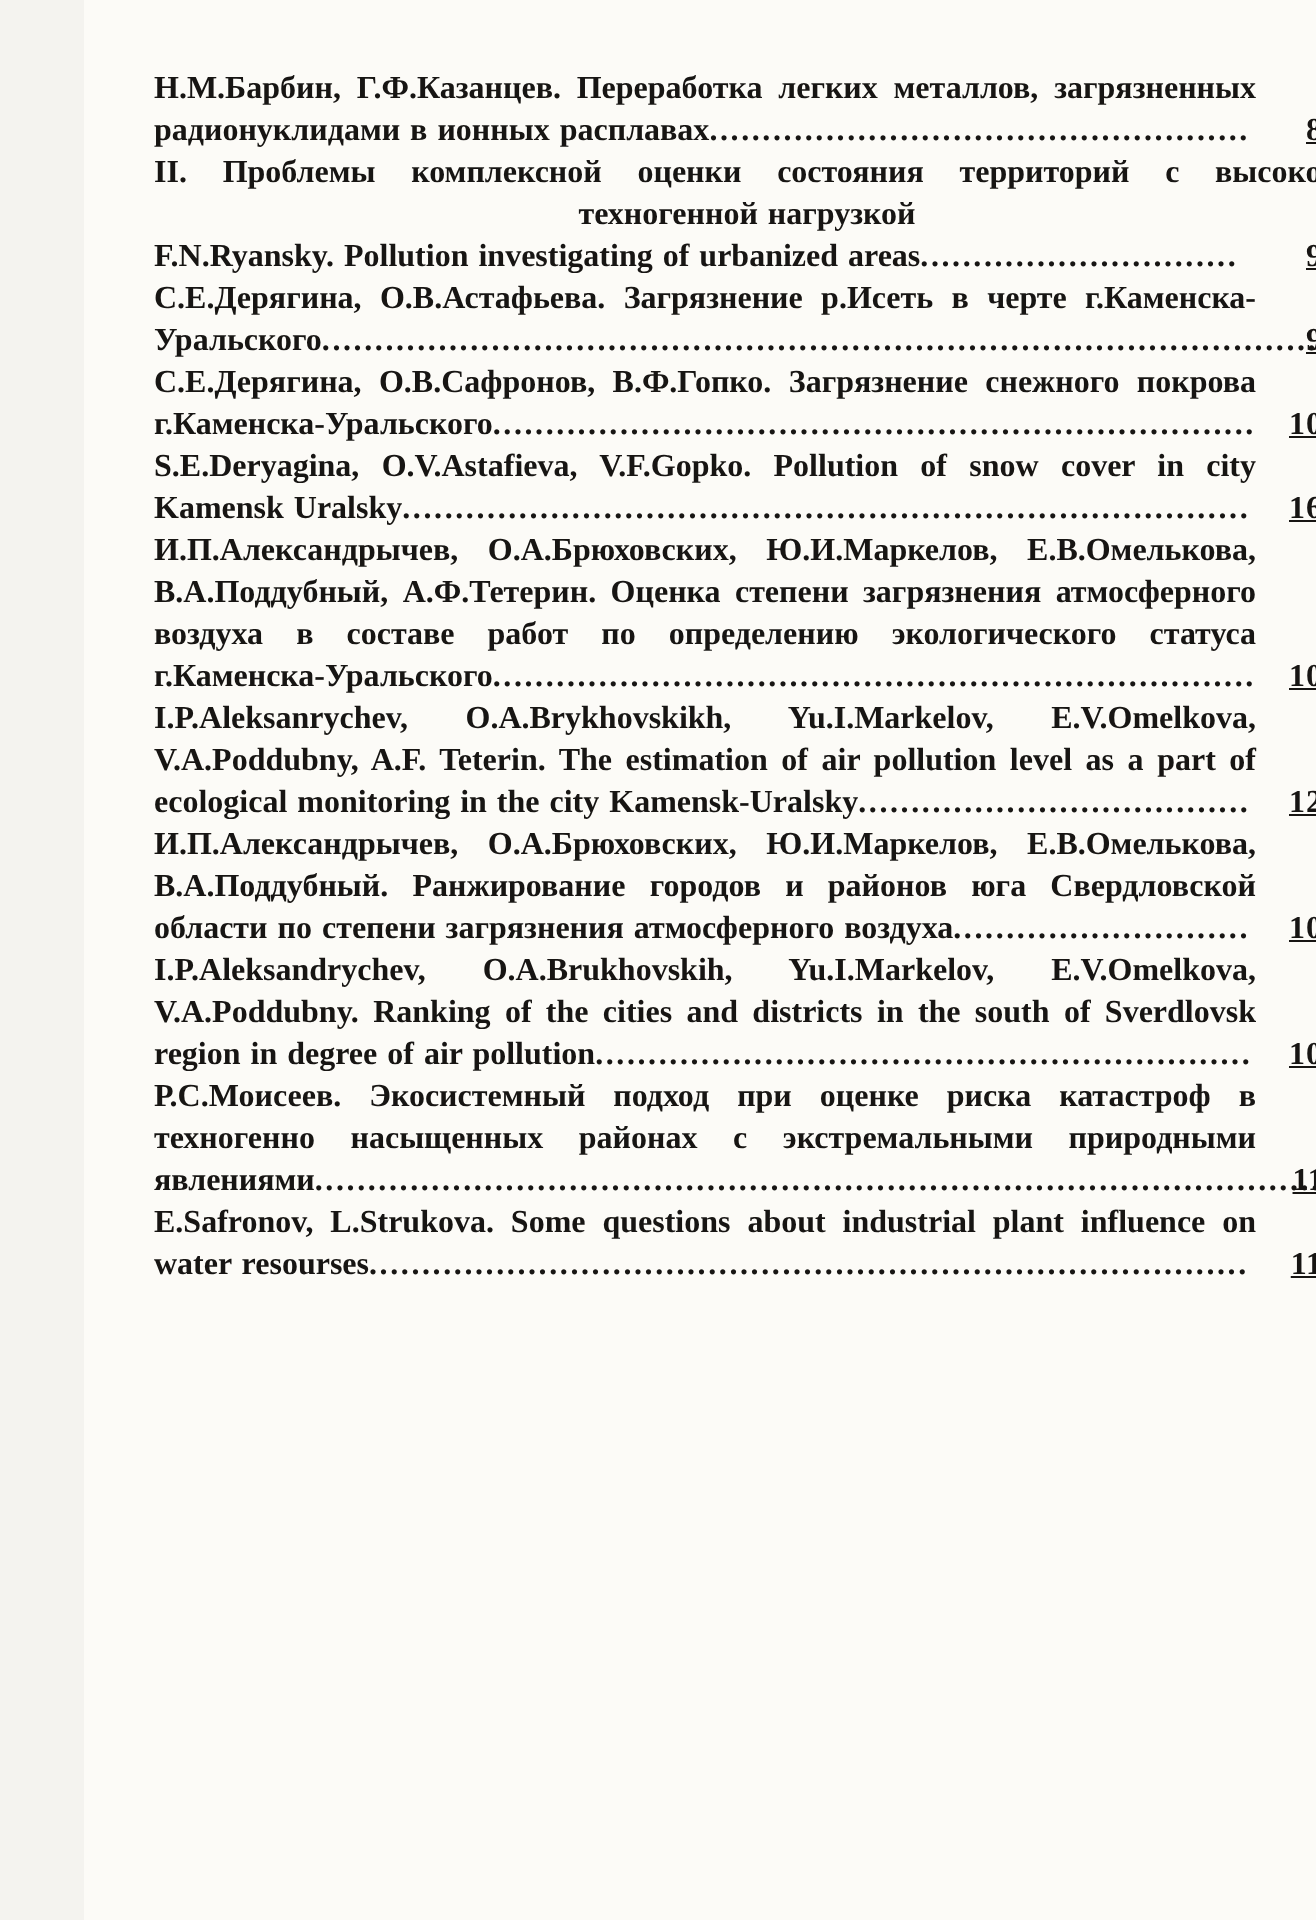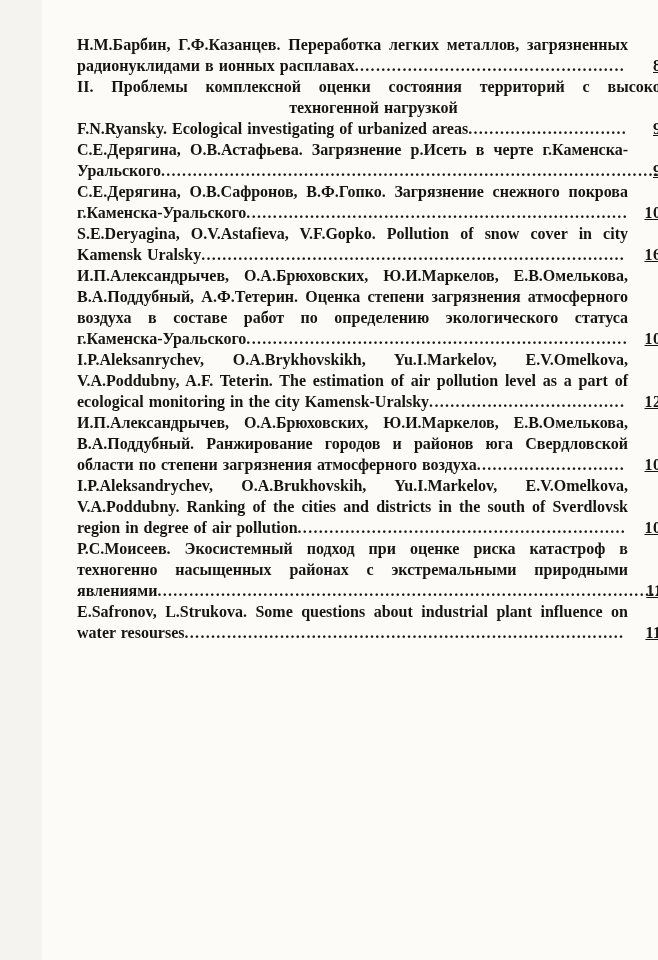--- a/index.html
+++ b/index.html
@@ -61,21 +61,21 @@
     word-spacing: 1px;
   }
 </style>
 </head>
 <body>
 
 <div class="page">
   <div class="toc" id="toc">
       <p class="toc-entry"><span class="entry-text">Н.М.Барбин, Г.Ф.Казанцев. Переработка легких металлов, загрязненных радионуклидами в ионных расплавах</span><span class="leader">...................................................</span><span class="page-num">89</span></p>
       <p class="toc-heading">II. Проблемы комплексной оценки состояния территорий с высокой техногенной нагрузкой</p>
-      <p class="toc-entry"><span class="entry-text">F.N.Ryansky. Ecological investigating of urbanized areas</span><span class="leader">..............................</span><span class="page-num">94</span></p>
+      <p class="toc-entry"><span class="entry-text">F.N.Ryansky. Pollution investigating of urbanized areas</span><span class="leader">..............................</span><span class="page-num">94</span></p>
       <p class="toc-entry"><span class="entry-text">С.Е.Дерягина, О.В.Астафьева. Загрязнение р.Исеть в черте г.Каменска-Уральского</span><span class="leader">................................................................................................................................................................................................................................................................................................................................................................................................................</span><span class="page-num">99</span></p>
       <p class="toc-entry"><span class="entry-text">С.Е.Дерягина, О.В.Сафронов, В.Ф.Гопко. Загрязнение снежного покрова г.Каменска-Уральского</span><span class="leader">........................................................................</span><span class="page-num">101</span></p>
       <p class="toc-entry"><span class="entry-text">S.E.Deryagina, O.V.Astafieva, V.F.Gopko. Pollution of snow cover in city Kamensk Uralsky</span><span class="leader">................................................................................</span><span class="page-num">162</span></p>
       <p class="toc-entry"><span class="entry-text">И.П.Александрычев, О.А.Брюховских, Ю.И.Маркелов, Е.В.Омелькова, В.А.Поддубный, А.Ф.Тетерин. Оценка степени загрязнения атмосферного воздуха в составе работ по определению экологического статуса г.Каменска-Уральского</span><span class="leader">........................................................................</span><span class="page-num">103</span></p>
       <p class="toc-entry"><span class="entry-text">I.P.Aleksanrychev, O.A.Brykhovskikh, Yu.I.Markelov, E.V.Omelkova, V.A.Poddubny, A.F. Teterin. The estimation of air pollution level as a part of ecological monitoring in the city Kamensk-Uralsky</span><span class="leader">.....................................</span><span class="page-num">123</span></p>
       <p class="toc-entry"><span class="entry-text">И.П.Александрычев, О.А.Брюховских, Ю.И.Маркелов, Е.В.Омелькова, В.А.Поддубный. Ранжирование городов и районов юга Свердловской области по степени загрязнения атмосферного воздуха</span><span class="leader">............................</span><span class="page-num">106</span></p>
       <p class="toc-entry"><span class="entry-text">I.P.Aleksandrychev, O.A.Brukhovskih, Yu.I.Markelov, E.V.Omelkova, V.A.Poddubny. Ranking of the cities and districts in the south of Sverdlovsk region in degree of air pollution</span><span class="leader">..............................................................</span><span class="page-num">109</span></p>
       <p class="toc-entry"><span class="entry-text">Р.С.Моисеев. Экосистемный подход при оценке риска катастроф в техногенно насыщенных районах с экстремальными природными явлениями</span><span class="leader">................................................................................................................................................................................................................................................................................................................................................................................................................</span><span class="page-num">111</span></p>
       <p class="toc-entry"><span class="entry-text">E.Safronov, L.Strukova. Some questions about industrial plant influence on water resourses</span><span class="leader">...................................................................................</span><span class="page-num">115</span></p>
     </div>

